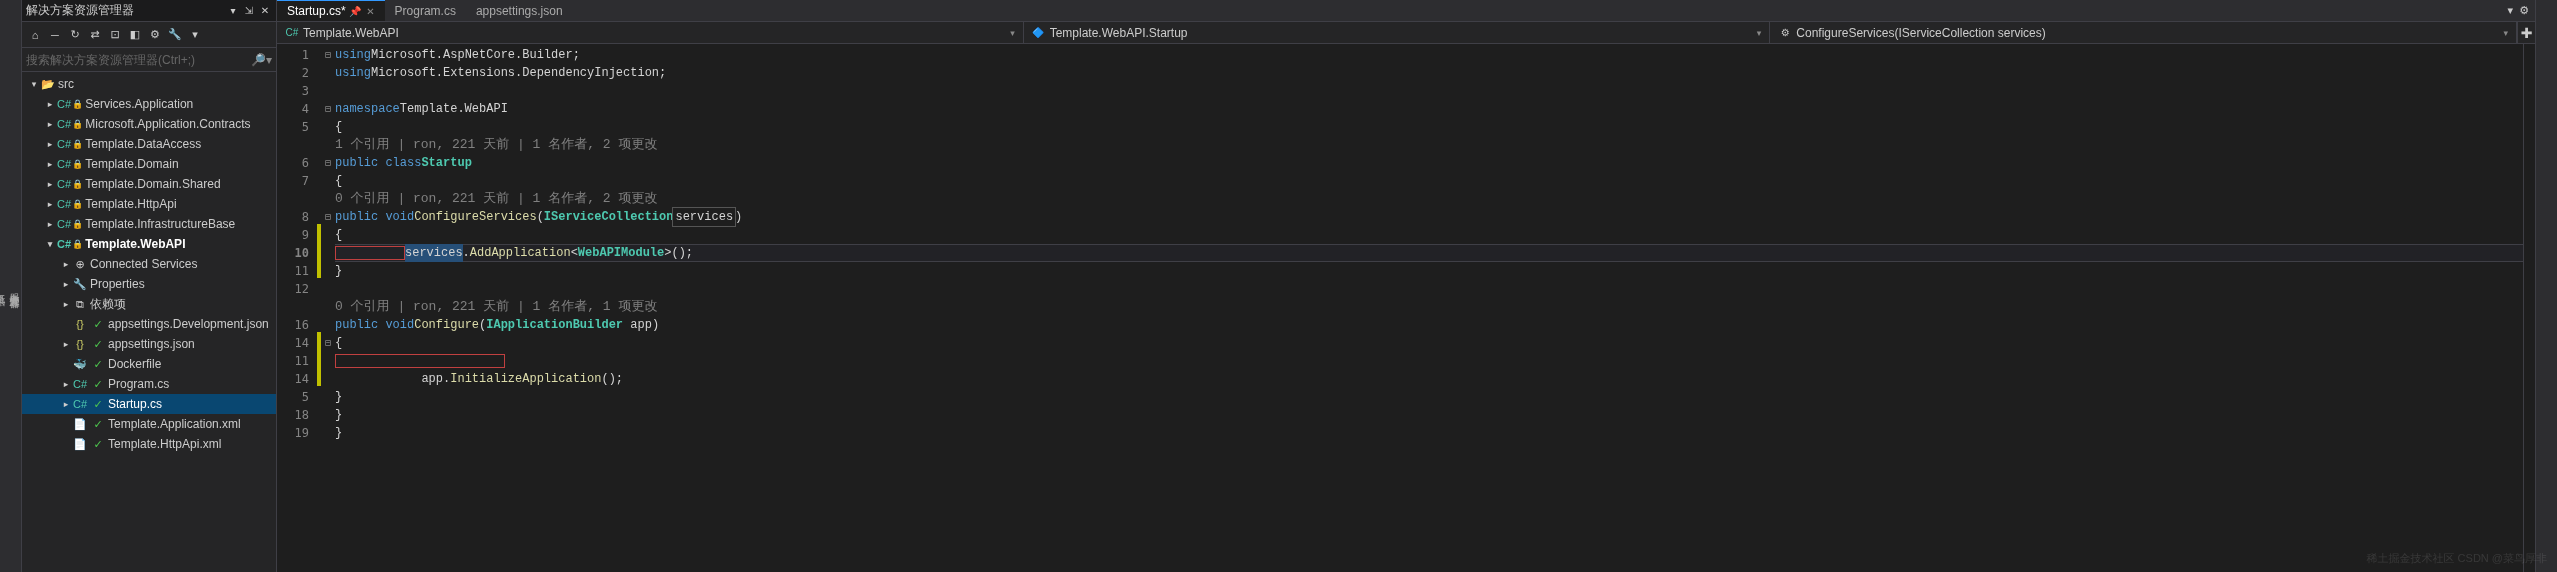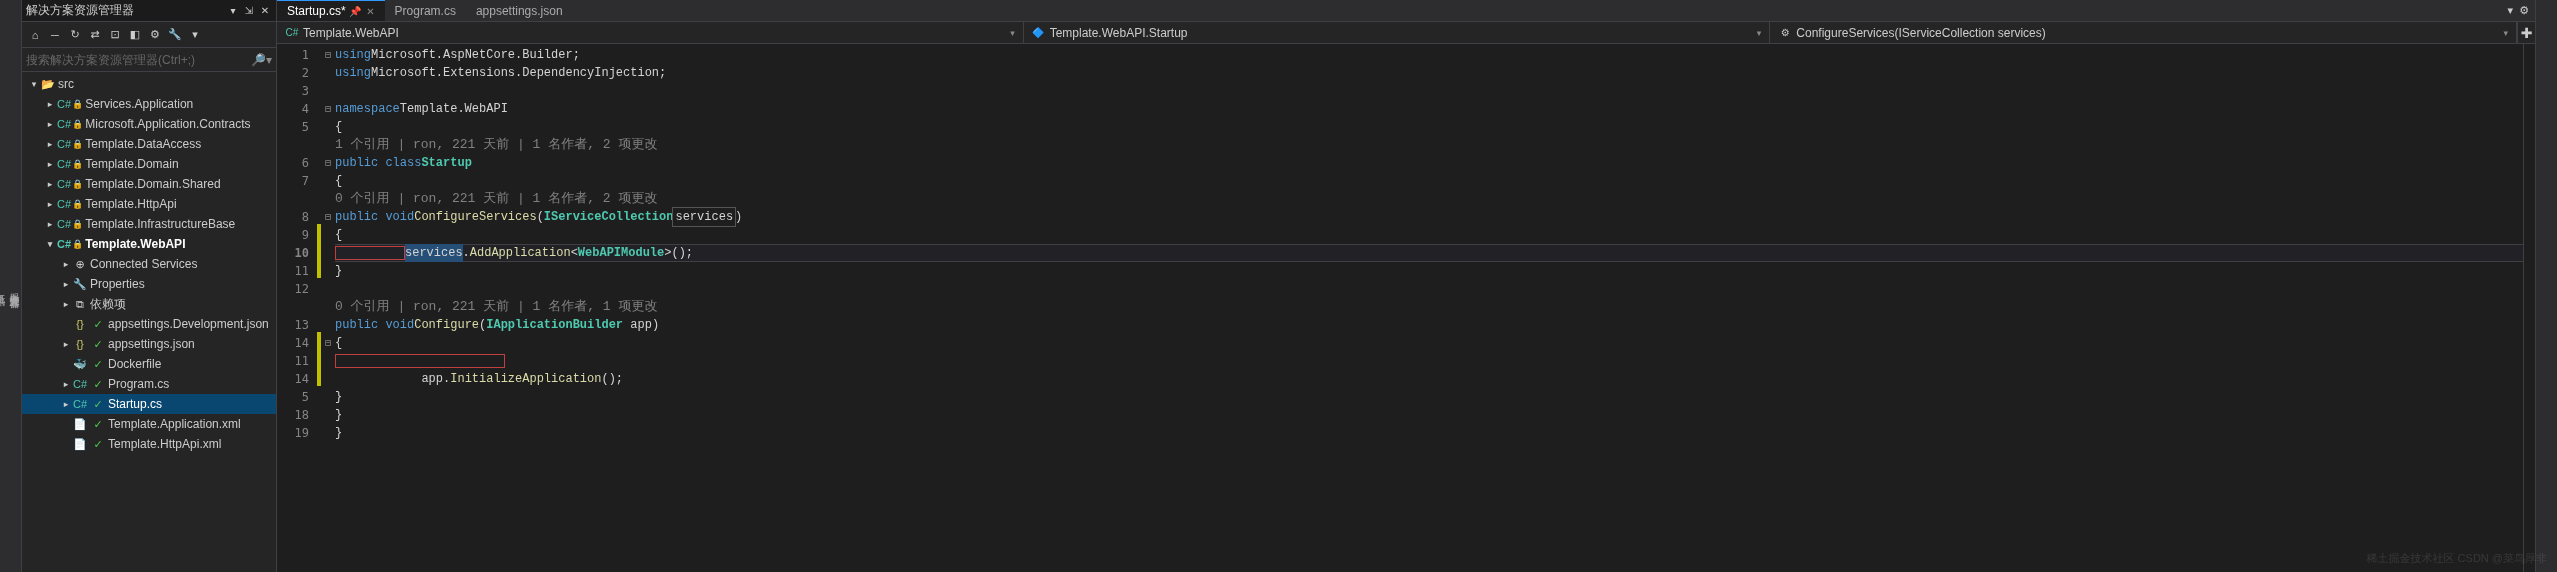--- a/index.html
+++ b/index.html
@@ -272,21 +272,21 @@
         <div style="height: 18px;"></div>
         <div style="height: 18px;">6</div>
         <div style="height: 18px;">7</div>
         <div style="height: 18px;"></div>
         <div style="height: 18px;">8</div>
         <div style="height: 18px;">9</div>
         <div style="height: 18px; font-weight: bold;">10</div>
         <div style="height: 18px;">11</div>
         <div style="height: 18px;">12</div>
         <div style="height: 18px;"></div>
-        <div style="height: 18px;">13</div>
+        <div style="height: 18px;">16</div>
         <div style="height: 18px;">14</div>
         <div style="height: 18px;">11</div>
         <div style="height: 18px;">14</div>
         <div style="height: 18px;">5</div>
         <div style="height: 18px;">18</div>
         <div style="height: 18px;">19</div>
       </div>
     <div class="change-gutter" id="chg">
         <div></div>
         <div></div>

